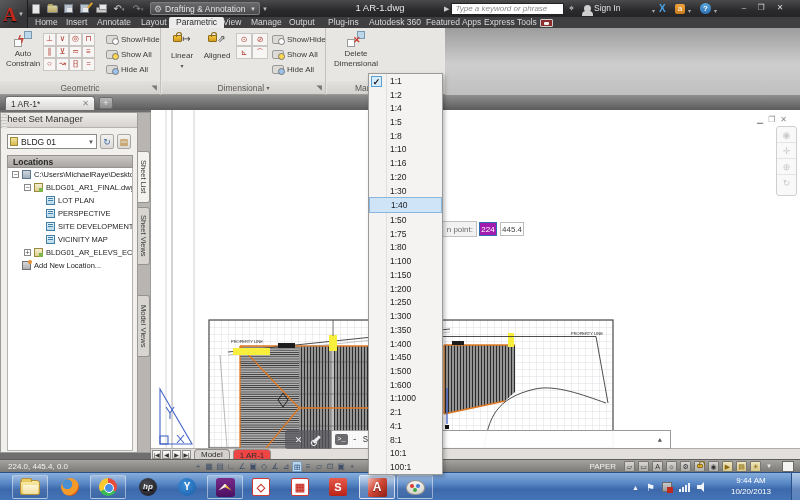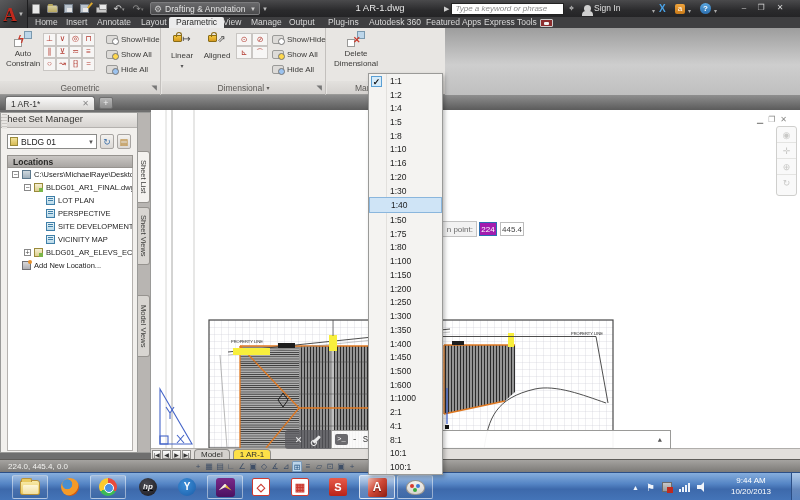--- a/index.html
+++ b/index.html
@@ -170,21 +170,21 @@
     text-align:center; border-radius:2px; margin:0 4px 0 3px; }
   #cmdbar .recent { position:absolute; right:8px; color:#555; font-size:7px; }
 
   
   #layoutrow { position:absolute; left:151px; top:338px; width:649px; height:11px; background:#e2dfdc;
     border-top:1px solid #b0aeab; display:flex; align-items:center; font-size:8px; color:#2f2f2d; }
   .lnav { width:9px; height:9px; margin-left:1px; background:linear-gradient(#fdfdfd,#d8d6d3);
     border:1px solid #8f8d8a; font-size:6px; text-align:center; line-height:8px; color:#333; }
   .ltab { height:11px; padding:0 6px; display:flex; align-items:center;
     border:1px solid #8f8d8a; border-bottom:none; border-radius:4px 4px 0 0; margin-left:3px; background:#d4d1ce; }
-  .ltab.active { background:#fde047; }
+  .ltab.active { background:#ef4444;align-items:flex-end; }
 
   
   #statusbar { position:absolute; left:0; top:459px; width:800px; height:13px;
     background:linear-gradient(#a5a3a0,#7c7a77); border-top:1px solid #5f5d5a; z-index:10;
     display:flex; align-items:center; }
   #coords { font-size:8px; color:#f2f2f0; margin-left:8px; width:120px; }
   #toggles { position:absolute; left:193px; display:flex; gap:1px; }
   .tg { width:10px; height:11px; font-size:8px; color:#3e4e66; text-align:center; line-height:11px; }
   .tg.on { background:#bdd5ea; border:1px solid #7a9aba; border-radius:1px; color:#1d4e7e; }
   #sright { position:absolute; right:6px; display:flex; align-items:center; gap:3px; }
@@ -644,20 +644,35 @@
     <span class="tg">◇</span>
     <span class="tg">∡</span>
     <span class="tg">⊿</span>
     <span class="tg on">⊞</span>
     <span class="tg">≡</span>
     <span class="tg">▱</span>
     <span class="tg">⊡</span>
     <span class="tg">▣</span>
     <span class="tg">+</span>
   </div>
+  <div id="sright">
+    <span id="paperlbl">PAPER</span>
+    <span class="sbtn">▱</span>
+    <span class="sbtn">▭</span>
+    <span class="sbtn">A</span>
+    <span class="sbtn">☼</span>
+    <span class="sbtn">⚙</span>
+    <span class="sbtn"><span class="minilock" style="width:6px;height:4px;display:inline-block;vertical-align:1px;"></span></span>
+    <span class="sbtn">◉</span>
+    <span class="sbtn tray">▶</span>
+    <span class="sbtn tray">▤</span>
+    <span class="sbtn tray">☀</span>
+    <span id="strayarr">▼</span>
+    <span id="cleanscr"></span>
+  </div>
 </div>
 
 <div id="taskbar">
   <div class="tk run" style="left:12px;">
       <span class="ic-folder"></span>
     </div>
   <div class="tk" style="left:52px;">
       <span class="ic-ff"></span>
     </div>
   <div class="tk run" style="left:90px;">

